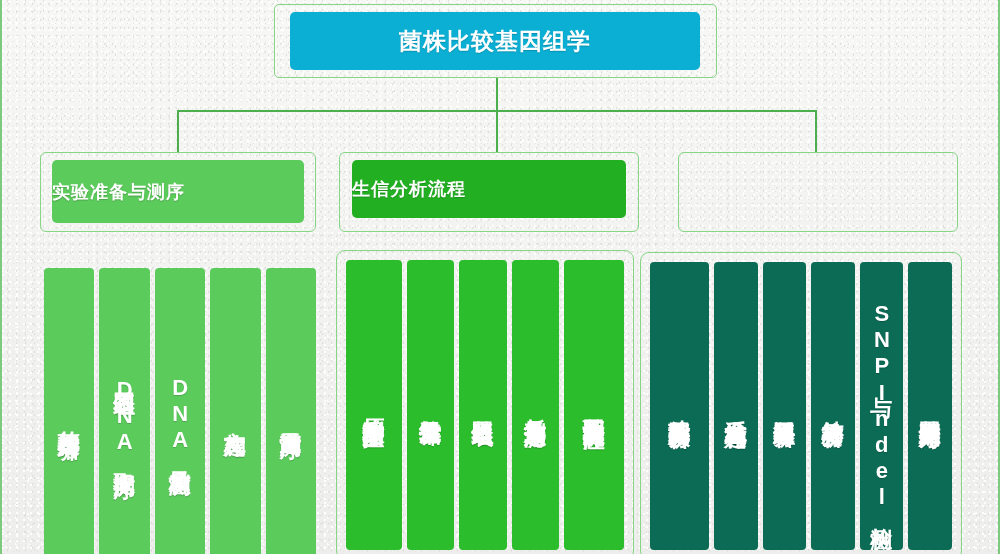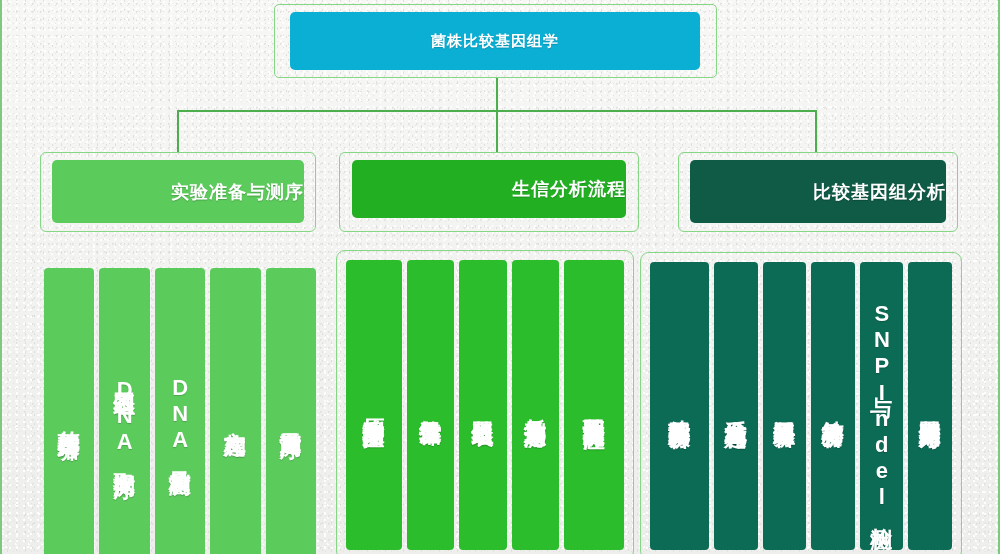--- a/index.html
+++ b/index.html
@@ -53,40 +53,40 @@
     position: absolute;
     background: #0BAFD4;
     border-radius: 5px;
     display: flex;
     align-items: center;
     justify-content: center;
     box-sizing: border-box;
   }
   .title-box .txt {
     color: #ffffff;
-    font-size: 15px;
+    font-size: 23px;
     font-weight: bold;
     letter-spacing: 1px;
     text-shadow: 0 1px 1px rgba(0,0,0,0.18);
   }
 
   
   .grp-outer {
     position: absolute;
     border: 1.6px solid #86d686;
     border-radius: 6px;
     box-sizing: border-box;
     background: transparent;
   }
   .grp-box {
     position: absolute;
     border-radius: 5px;
     display: flex;
     align-items: center;
-    justify-content: flex-end;
+    justify-content: flex-start;
     box-sizing: border-box;
   }
   .grp-box .txt {
     color: #ffffff;
     font-size: 18px;
     font-weight: bold;
     letter-spacing: 1px;
     text-shadow: 0 1px 1px rgba(0,0,0,0.2);
   }
 
@@ -189,23 +189,20 @@
     </div>
     <div class="leaf" style="flex:0.92; background:#2BBD2B;">
       <span class="txt">低质量序列过滤</span>
     </div>
     <div class="leaf two-col" style="flex:1.16; background:#2BBD2B;">
       <span class="txt">基因预测与功能注释</span>
     </div>
   </div>
 
   <div class="grp-outer" style="left:676px; top:152px; width:280px; height:80px;"></div>
-  <div class="grp-box" style="left:688px; top:160px; width:256px; height:63px; background:#0F5B46;">
-    <span class="txt">比较基因组分析</span>
-  </div>
 
   <div class="leaf-outer" style="left:638px; top:252px; width:322px; height:308px;"></div>
   <div class="leaf-row" style="left:648px; top:262px; width:302px; height:288px;">
     <div class="leaf two-col" style="flex:1.16; background:#0C6B55;">
       <span class="txt">功能基因比较分析</span>
     </div>
     <div class="leaf" style="flex:0.85; background:#0C6B55;">
       <span class="txt">系统发育树构建</span>
     </div>
     <div class="leaf" style="flex:0.85; background:#0C6B55;">

